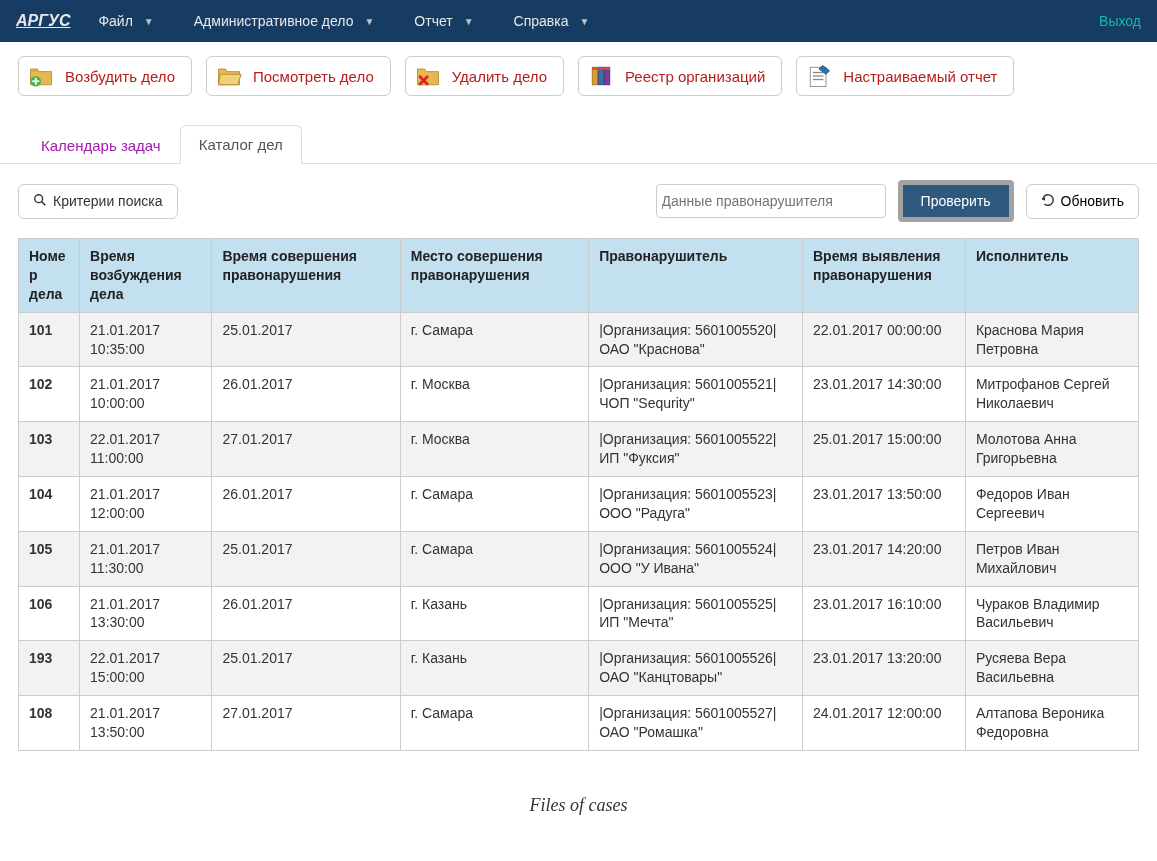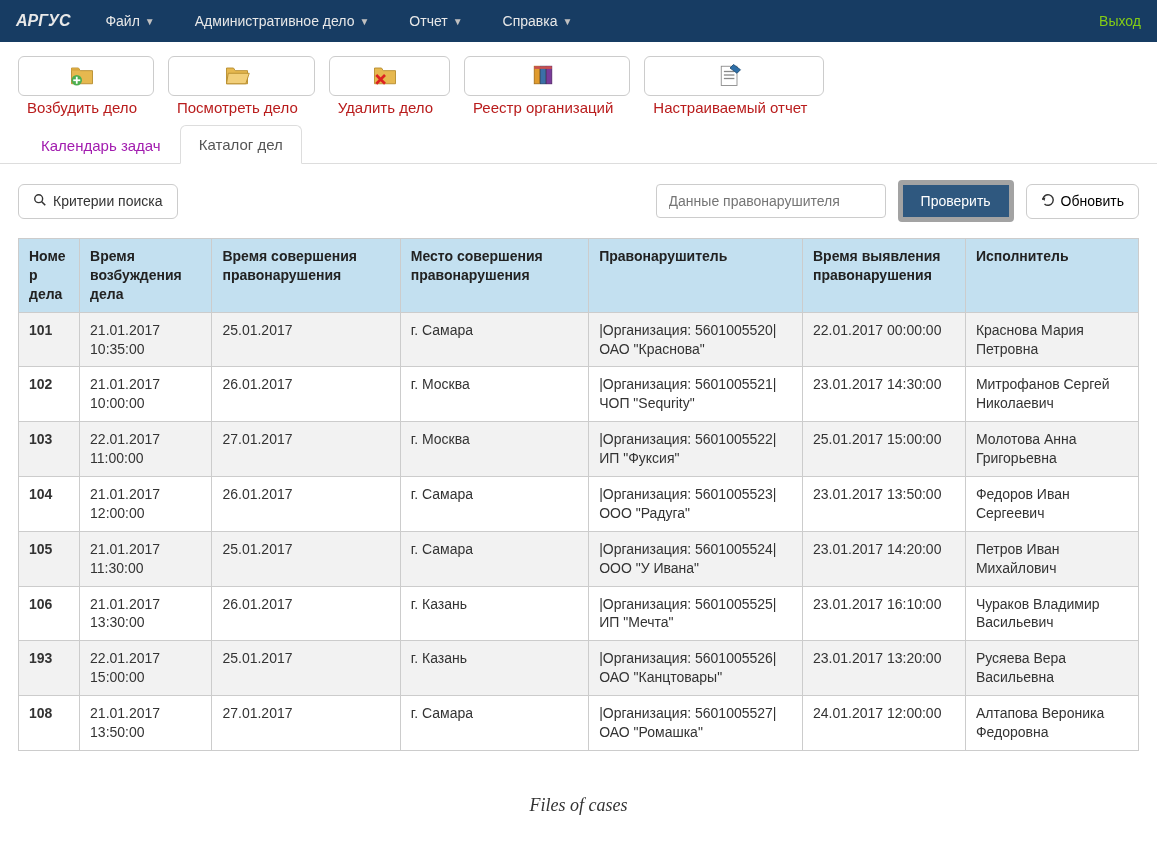--- a/index.html
+++ b/index.html
@@ -10,48 +10,48 @@
     background: #173c63;
     color: #fff;
     display: flex;
     align-items: center;
     padding: 0 16px;
     height: 42px;
   }
   .brand {
     font-weight: bold;
     font-size: 16px;
-    margin-right: 35px;
+    margin-right: 28px;
     color: #e8e8e8;
     font-style: italic;
+    text-decoration: underline;
   }
   .nav-items { display: flex; gap: 40px; flex: 1; }
-  .nav-item { color: #e8e8e8; cursor: pointer; display: flex; align-items: center; gap: 5px; font-size: 14px; }
+  .nav-item { color: #e8e8e8; cursor: pointer; display: flex; align-items: center; gap: 11px; font-size: 14px; }
   .nav-item .caret { font-size: 10px; color: #c0c0c0; }
-  .nav-exit { color: #84cc16; cursor: pointer; }
+  .nav-exit { color: #14b8a6; cursor: pointer; }
 
   
   .toolbar {
     display: flex;
     gap: 14px;
     padding: 14px 18px 10px 18px;
   }
   .tool-btn {
     display: flex;
     align-items: center;
     gap: 10px;
     border: 1px solid #ccc;
     border-radius: 6px;
     background: #fff;
     padding: 4px 16px 4px 8px;
     font-size: 15px;
     color: #b91c1c;
     cursor: pointer;
     height: 40px;
-    flex-direction: column;
   }
   .tool-icon { width: 28px; height: 28px; display: flex; align-items: center; justify-content: center; }
 
   
   .tabs-row {
     display: flex;
     align-items: flex-end;
     padding: 18px 22px 0 22px;
     border-bottom: 1px solid #ddd;
   }
@@ -82,21 +82,21 @@
   }
   .criteria-btn {
     display: flex; align-items: center; gap: 6px;
     border: 1px solid #ccc; border-radius: 6px;
     padding: 8px 14px; background: #fff; cursor: pointer;
     font-size: 14px; color: #333; justify-content: space-between;
   }
   .spacer { flex: 1; }
   .offender-input {
     border: 1px solid #ccc; border-radius: 4px;
-    padding: 8px 12px; font-size: 14px; width: 230px;
+    padding: 8px 5px; font-size: 14px; width: 230px;
     color: #888;
   }
   .check-btn {
     background: #2f587f; color: #fff; border: 5px solid #a3a3a3;
     border-radius: 4px; padding: 8px 18px; font-size: 14px; cursor: pointer;
   }
   .refresh-btn {
     display: flex; align-items: center; gap: 6px;
     border: 1px solid #ccc; border-radius: 6px;
     padding: 8px 14px; background: #fff; cursor: pointer; font-size: 14px;

